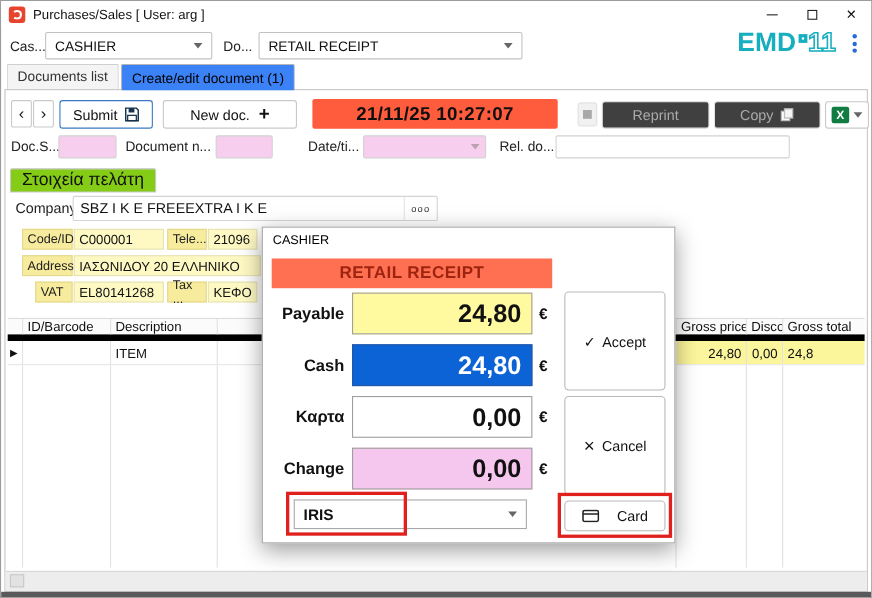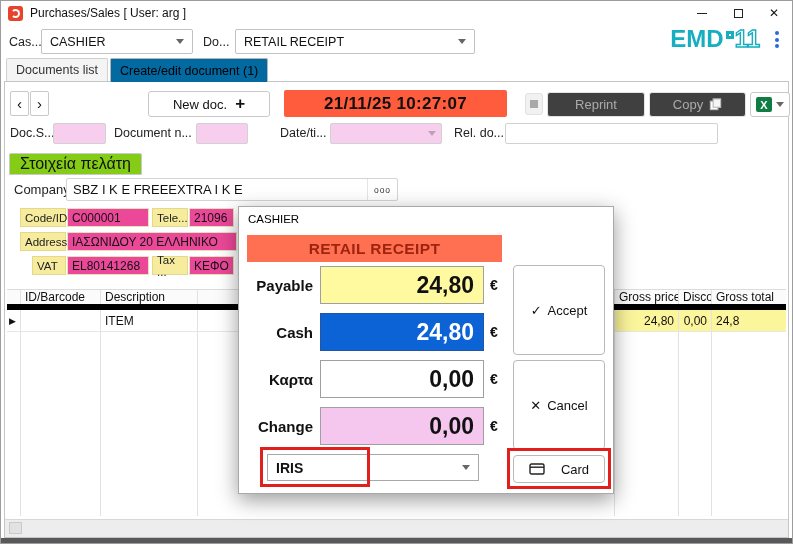--- a/index.html
+++ b/index.html
@@ -22,21 +22,21 @@
   .chev { width:0; height:0; border-left:4px solid transparent; border-right:4px solid transparent; border-top:5px solid #666; }
   .brand { position:absolute; top:24px; right:32px; display:flex; align-items:center; font-weight:bold; font-size:24px; color:var(--brand,#17AEBF); }
   .b-out { -webkit-text-stroke:1.4px var(--brand,#17AEBF); color:#fff; }
   .b-sq { width:8px; height:8px; border:3px solid var(--brand,#17AEBF); margin:0 1px 9px 2px; }
   .kebab { position:absolute; right:13px; top:30px; display:flex; flex-direction:column; gap:2.5px; cursor:pointer; }
   .kebab i { width:4px; height:4px; border-radius:50%; background:#2B6BD8; }
 
   
   .tabs { position:absolute; top:57px; left:5px; display:flex; z-index:3; }
   .tab { height:23px; padding:0 9px; display:flex; align-items:center; font-size:12.5px; border:1px solid #cfcfcf; border-bottom:none; background:#f4f4f4; margin-right:2px; border-radius:2px 2px 0 0; color:#333; }
-  .tab.active { background:#0369a1; height:24px; border-color:#b5b5b5; color:#000; }
+  .tab.active { background:#3b82f6; height:24px; border-color:#b5b5b5; color:#000; }
   .panel { position:absolute; top:80px; left:3px; right:3px; height:457px; border:1px solid #c6c6c6; background:#fff; }
 
   
   .btn { position:absolute; display:flex; align-items:center; justify-content:center; gap:6px; background:#fff; border:1px solid #c9c9c9; border-radius:3px; font-size:13px; color:#111; }
   .navbtn { width:19px; height:25px; top:90px; font-size:15px; border-radius:2px; }
   .submit { left:53px; top:90px; width:85px; height:26px; border:1.5px solid #3B78C3; }
   .newdoc { left:147px; top:90px; width:122px; height:26px; }
   .plus { font-size:17px; font-weight:bold; margin-left:2px; }
   .timestamp { position:absolute; left:283px; top:89px; width:223px; height:27px; background:var(--accent,#FF5B3D); color:#101010; font-weight:bold; font-size:17px; display:flex; align-items:center; justify-content:center; letter-spacing:.3px; border-radius:2px; }
   .iconbtn { left:524px; top:92px; width:18px; height:22px; background:#f1f1f1; border-color:#e2e2e2; }
@@ -49,21 +49,21 @@
   
   .ffield { position:absolute; top:122px; height:21px; border:1px solid #d2d2d2; background:#fff; border-radius:2px; display:flex; align-items:center; justify-content:flex-end; padding:0 5px; }
   .pink { background:var(--pink-field,#F8CEEE); }
   .dchev { width:0; height:0; border-left:4px solid transparent; border-right:4px solid transparent; border-top:5px solid #b9a3b2; }
 
   
   .subtab { position:absolute; top:152px; left:8px; height:22px; padding:0 10px; border:1px solid #c9c9c9; background:#84cc16; font-size:16px; display:flex; align-items:center; border-radius:2px 2px 0 0; z-index:2; }
   .company-field { position:absolute; top:177px; left:65px; width:332px; height:23px; border:1px solid #d4d4d4; background:#fff; display:flex; align-items:center; font-size:13px; padding-left:6px; border-radius:2px; }
   .lookup { margin-left:auto; width:30px; height:100%; border-left:1px solid #e4e4e4; display:flex; align-items:center; justify-content:center; font-size:8.5px; letter-spacing:1px; color:#333; cursor:pointer; }
   .chip { position:absolute; height:19px; background:#F7EC9D; border:1px solid #E3D88B; font-size:11.5px; display:flex; align-items:center; padding:0 4px; color:#222; }
-  .chipval { position:absolute; height:19px; background:#ec4899; border:1px solid #E6E2B8; font-size:12px; display:flex; align-items:center; padding:0 4px; white-space:nowrap; overflow:hidden; }
+  .chipval { position:absolute; height:19px; background:#fef9c3; border:1px solid #E6E2B8; font-size:12px; display:flex; align-items:center; padding:0 4px; white-space:nowrap; overflow:hidden; }
 
   
   .table { position:absolute; left:6px; right:6px; top:288px; bottom:27px; display:flex; flex-direction:column; font-size:12px; border-top:1px solid #dcdcdc; }
   .thead { display:flex; height:20px; background:#fbfbfb; border-bottom:6px solid #000000; }
   .th,.td { display:flex; align-items:center; padding:0 4px; border-right:1px solid #e2e2e2; overflow:hidden; white-space:nowrap; }
   .trow { display:flex; height:22px; border-bottom:1px solid #e6e6e6; }
   .tfill { flex:1; display:flex; }
   .c-mark { width:14px; padding:0 2px; }
   .c-id { width:80px; }
   .c-desc { width:97px; }
@@ -149,20 +149,28 @@
     <div class="tab active">Create/edit document (1)</div>
   </div>
   <div class="panel"></div>
 
   <div class="btn navbtn" style="left:9px;">
       <span>‹</span>
     </div>
   <div class="btn navbtn" style="left:29px;">
       <span>›</span>
     </div>
+  <div class="btn submit">
+    <span>Submit</span>
+    <svg width="14" height="14" viewBox="0 0 16 16">
+        <path d="M1.5 1.5 h11 l2 2 v11 h-13 z" fill="none" stroke="#16344f" stroke-width="1.5"></path>
+        <rect x="4.5" y="1.5" width="6" height="4.5" fill="#16344f"></rect>
+        <rect x="3.5" y="9" width="9" height="5.5" fill="none" stroke="#16344f" stroke-width="1.3"></rect>
+      </svg>
+  </div>
   <div class="btn newdoc">
     <span>New doc.</span>
     <span class="plus">+</span>
   </div>
   <div class="timestamp">21/11/25 10:27:07</div>
   <div class="btn iconbtn">
     <svg width="10" height="10" viewBox="0 0 10 10">
         <rect x="1" y="1" width="8" height="8" fill="#a8a8a8"></rect>
       </svg>
   </div>

